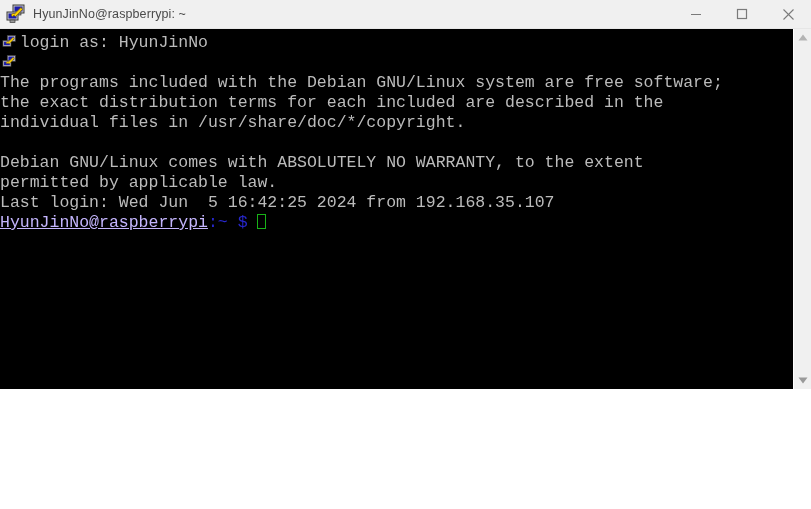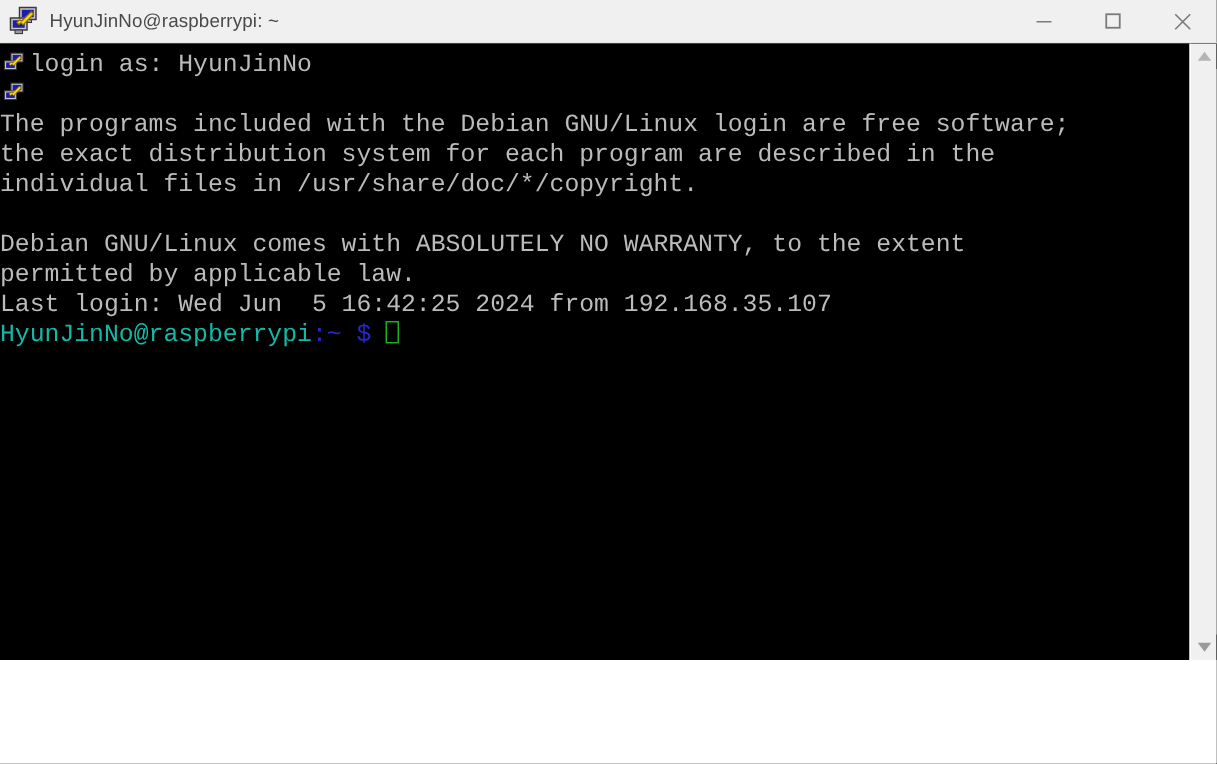--- a/index.html
+++ b/index.html
@@ -10,21 +10,21 @@
   body {
     width: 811px;
     height: 509px;
     overflow: hidden;
     font-family: "Liberation Sans", sans-serif;
   }
 
   .window {
     position: relative;
     width: 811px;
-    height: 440px;
+    height: 389px;
     background: #000000;
     display: flex;
     flex-direction: column;
   }
 
   
   .titlebar {
     position: relative;
     height: 29px;
     min-height: 29px;
@@ -86,21 +86,21 @@
     font-size: 16.5px;
     line-height: 20px;
     height: 20px;
     color: #bbbbbb;
     white-space: pre;
     letter-spacing: 0px;
     padding-left: 0px;
   }
   .term-line.blank { color: transparent; }
 
-  .seg-green { color: #14b8a6; }
+  .seg-green { color: #c4b5fd; text-decoration: underline; }
   .seg-blue  { color: #2727cc; }
   .seg-grey  { color: #bbbbbb; }
 
   .cursor-box {
     display: inline-block;
     width: 9px;
     height: 15px;
     border: 1.5px solid #18b218;
     box-sizing: border-box;
     vertical-align: -2px;
@@ -200,22 +200,22 @@
       <svg class="inline-icon row2" viewBox="0 0 22 22">
         <rect x="8" y="2" width="11" height="8" fill="#c8c8c8" stroke="#3a3a3a" stroke-width="1"></rect>
         <rect x="9.5" y="3.5" width="8" height="5" fill="#1d1da8"></rect>
         <rect x="2" y="9" width="11" height="8" fill="#c8c8c8" stroke="#3a3a3a" stroke-width="1"></rect>
         <rect x="3.5" y="10.5" width="8" height="5" fill="#1d1da8"></rect>
         <path d="M16 4.5 L9.5 11 L8 10.2 L6.2 12 L7.6 13.4 L9 12.2 L10.4 13.6 L17.4 6.4 Z" fill="#ffd400" stroke="#8a6a00" stroke-width="0.8" stroke-linejoin="round"></path>
       </svg>
 
       <div class="term-line">  login as: HyunJinNo</div>
       <div class="term-line blank"></div>
-      <div class="term-line">The programs included with the Debian GNU/Linux login are free software;</div>
-      <div class="term-line">the exact distribution system for each program are described in the</div>
+      <div class="term-line">The programs included with the Debian GNU/Linux system are free software;</div>
+      <div class="term-line">the exact distribution terms for each included are described in the</div>
       <div class="term-line">individual files in /usr/share/doc/*/copyright.</div>
       <div class="term-line blank"></div>
       <div class="term-line">Debian GNU/Linux comes with ABSOLUTELY NO WARRANTY, to the extent</div>
       <div class="term-line">permitted by applicable law.</div>
       <div class="term-line">Last login: Wed Jun  5 16:42:25 2024 from 192.168.35.107</div>
 
       <div class="term-line"><span class="seg-green">HyunJinNo@raspberrypi</span><span class="seg-blue">:</span><span class="seg-blue">~</span><span class="seg-grey"> </span><span class="seg-blue">$</span><span class="seg-grey"> </span><span class="cursor-box"></span></div>
 
     </div>
 

